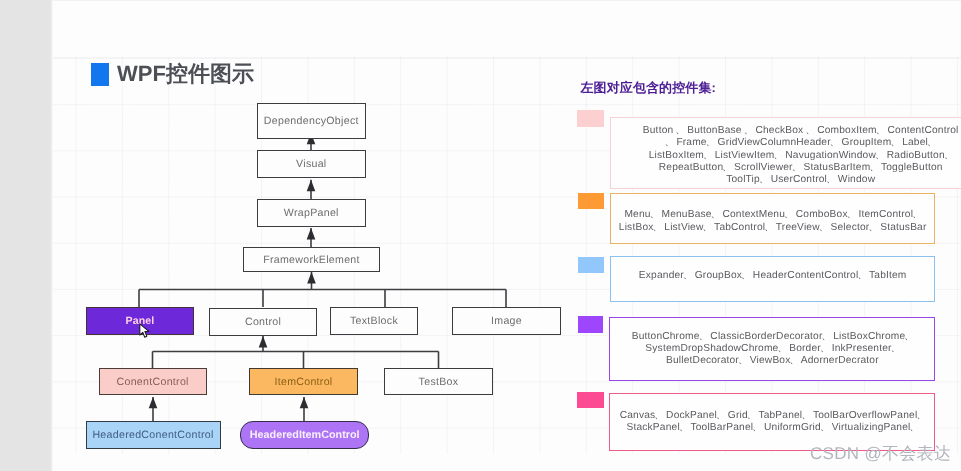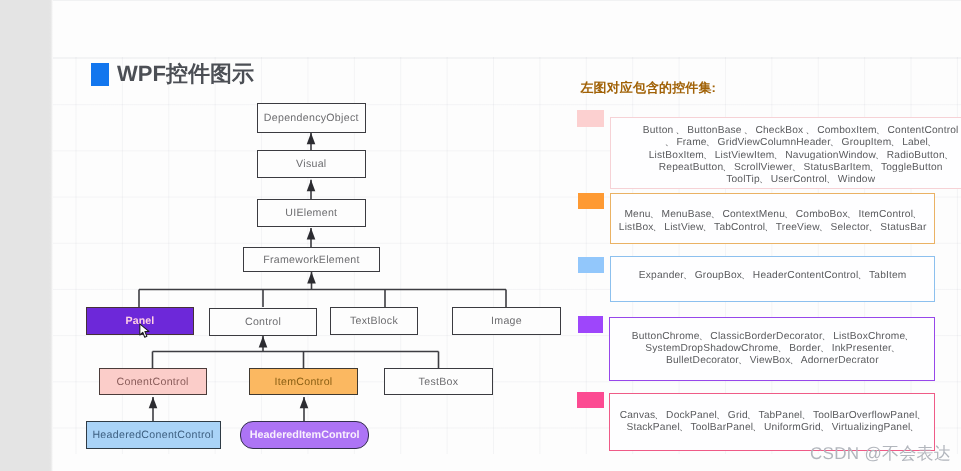--- a/index.html
+++ b/index.html
@@ -23,21 +23,21 @@
     background-position:22.5px 1px;}
   .gridline-top{position:absolute;left:0;top:57px;width:908px;height:1px;background:rgba(150,155,170,.095);}
   .topline{position:absolute;left:0;top:0px;width:908px;height:1px;background:rgba(180,185,195,.16);}
 
   
   .h-title{position:absolute;left:25px;top:15px;font-size:18.5px;font-weight:bold;color:#16181d;
     letter-spacing:0;white-space:nowrap;line-height:25px;}
   .blue-sq{position:absolute;left:37.5px;top:63px;width:18px;height:23px;background:#1276ee;}
   .sub-title{position:absolute;left:64px;top:61px;font-size:22px;color:#4c4f55;white-space:nowrap;
     font-weight:700;line-height:26px;}
-  .r-title{position:absolute;left:527.5px;top:79px;font-size:13px;font-weight:bold;color:#a16207;
+  .r-title{position:absolute;left:527.5px;top:79px;font-size:13px;font-weight:bold;color:#4c1d95;
     white-space:nowrap;letter-spacing:.1px;line-height:18px;text-align:right;}
 
   
   .node{position:absolute;box-sizing:border-box;border:1.6px solid #3b3b40;background:#fcfcfc;
     display:flex;align-items:center;justify-content:center;font-size:10.6px;color:#6d6d70;
     letter-spacing:.3px;}
   .node.plain{background:#fdfdfd;}
   .node.pink{background:#6d28d9;border-color:#453038;color:#ffd0e5;font-weight:bold;font-size:10.6px;letter-spacing:.1px;}
   .node.lpink{background:#fbcdc9;border-color:#4b3c3a;color:#8a5c5a;}
   .node.orange{background:#fbb861;border-color:#403930;color:#8a5f14;}
@@ -95,28 +95,28 @@
         <line x1="99.5" y1="351.5" x2="385.5" y2="351.5" stroke="#3d3d42" stroke-width="1.6"></line>
         <line x1="99.5" y1="351.5" x2="99.5" y2="368" stroke="#3d3d42" stroke-width="1.6"></line>
         <line x1="250.5" y1="351.5" x2="250.5" y2="368" stroke="#3d3d42" stroke-width="1.6"></line>
         <line x1="385.5" y1="351.5" x2="385.5" y2="368" stroke="#3d3d42" stroke-width="1.6"></line>
         <line x1="100" y1="396.9" x2="100" y2="421" stroke="#3d3d42" stroke-width="1.6"></line>
         <path d="M100 396.9 l-4.3 11.4 l8.6 0 Z" fill="#2c2c31"></path>
         <line x1="251" y1="396.9" x2="251" y2="421" stroke="#3d3d42" stroke-width="1.6"></line>
         <path d="M251 396.9 l-4.3 11.4 l8.6 0 Z" fill="#2c2c31"></path>
       </svg>
     <div id="nodes">
-        <div class="node plain" style="left: 204px; top: 103px; width: 108.6px; height: 30px; text-align: right;">
+        <div class="node plain" style="left: 204px; top: 103px; width: 108.6px; height: 36px; text-align: right;">
           <span>DependencyObject</span>
         </div>
         <div class="node plain" style="left: 204px; top: 150px; width: 108.6px; height: 28px;">
           <span>Visual</span>
         </div>
         <div class="node plain" style="left: 204px; top: 199px; width: 108.6px; height: 28px;">
-          <span>UIElement</span>
+          <span>WrapPanel</span>
         </div>
         <div class="node plain" style="left: 190px; top: 247px; width: 137px; height: 25px;">
           <span>FrameworkElement</span>
         </div>
         <div class="node pink" style="left: 33px; top: 307px; width: 108px; height: 28px;">
           <span>Panel</span>
         </div>
         <div class="node plain" style="left: 155.8px; top: 307.5px; width: 108.6px; height: 28px;">
           <span>Control</span>
         </div>

